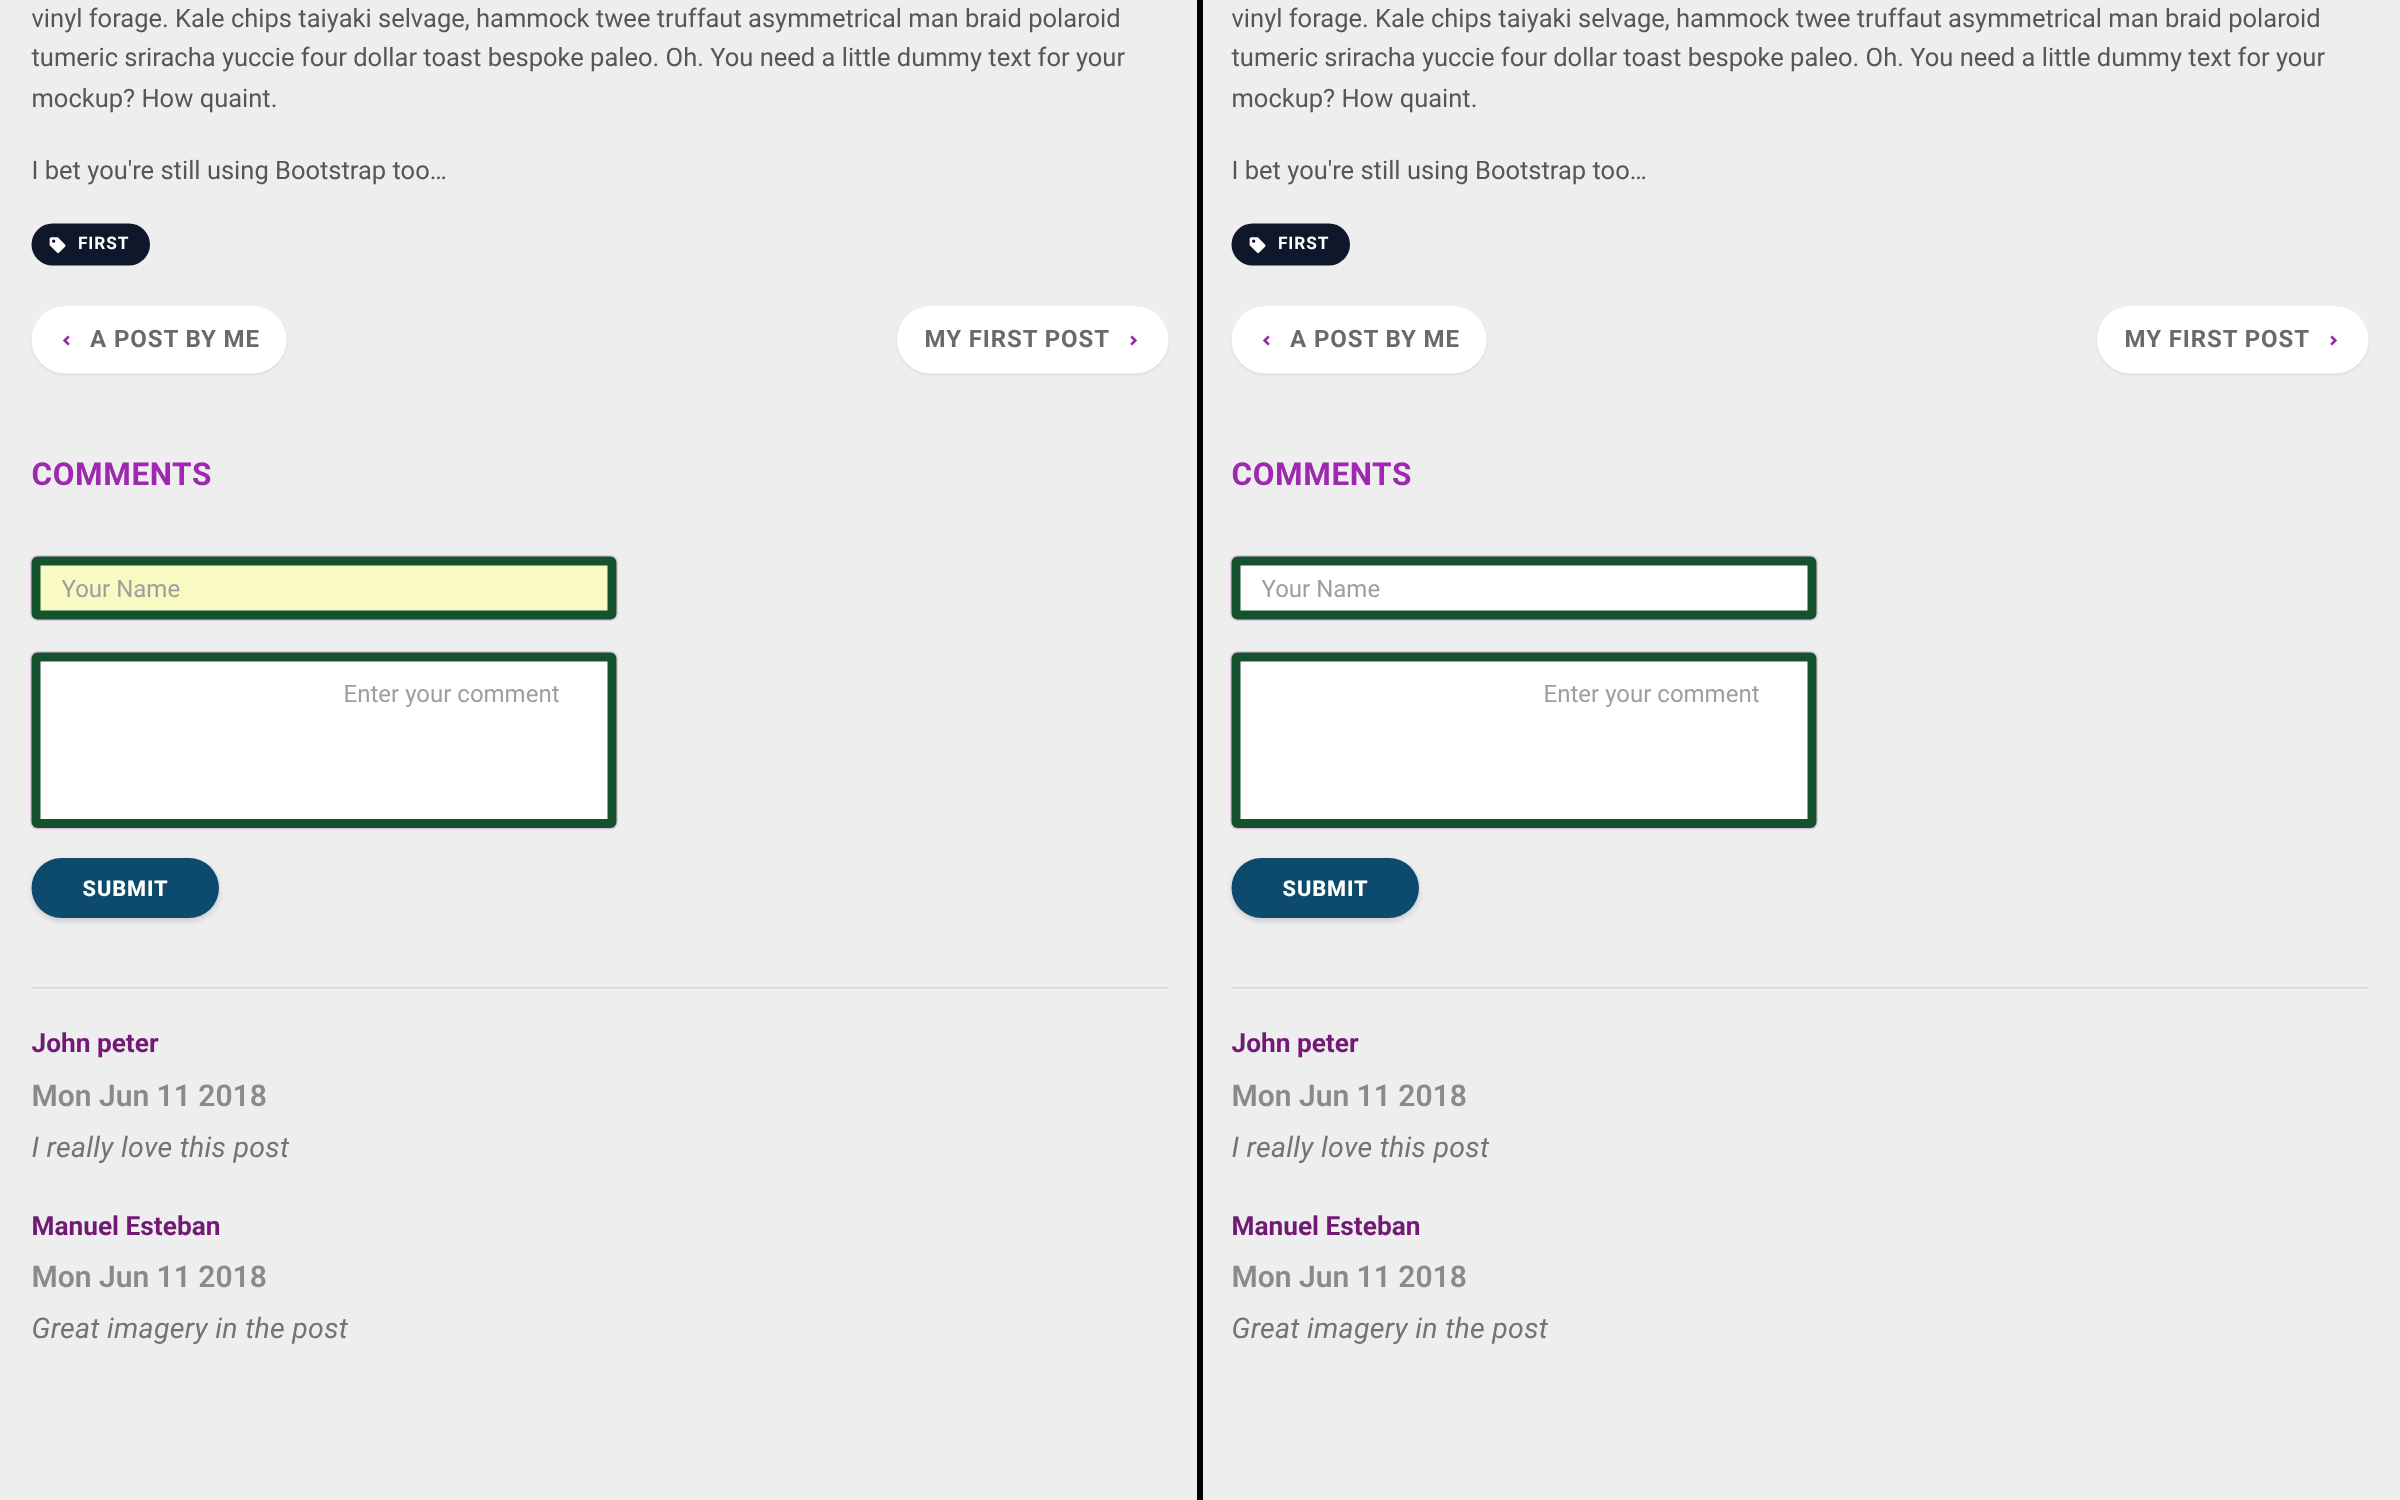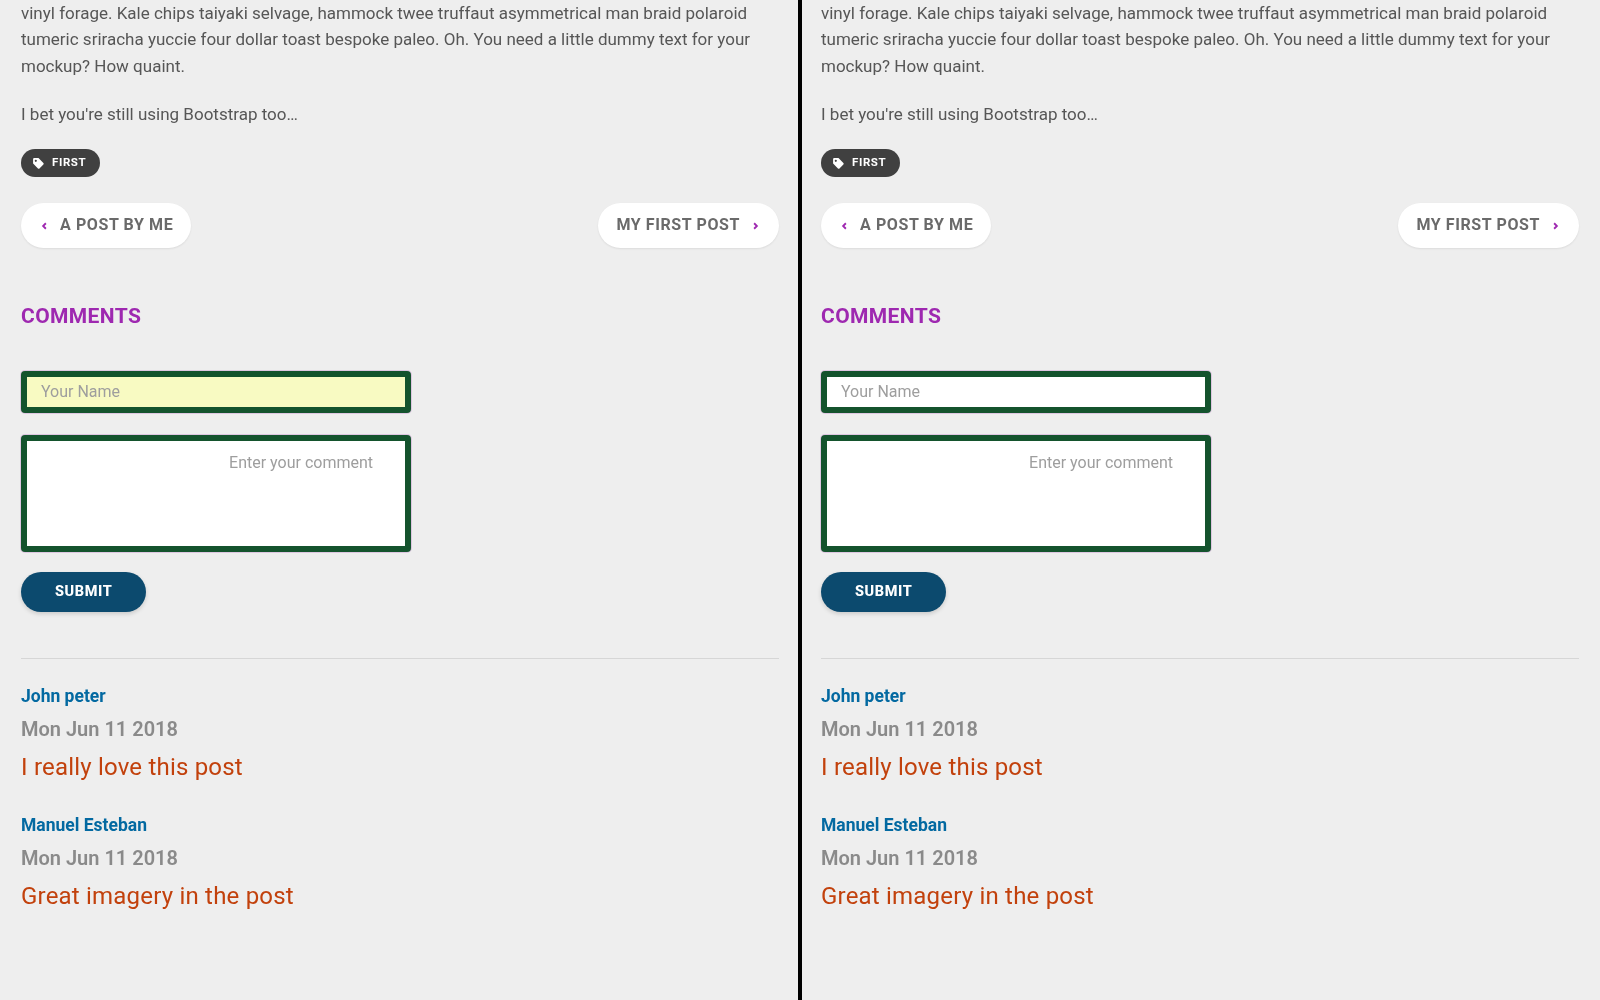--- a/index.html
+++ b/index.html
@@ -2,39 +2,39 @@
 <html><head>
 <meta charset="utf-8">
 <style>
   *{box-sizing:border-box;margin:0;padding:0;font-family:-apple-system,BlinkMacSystemFont,"Segoe UI",Roboto,Arial,sans-serif;}
   body{background:#eeeeee;color:#565656;font-size:17px;line-height:1.55;}
   .wrap{display:flex;width:1600px;height:1000px;border-radius:15px;}
   .col{width:800px;position:relative;padding:0 21px 40px 21px;}
   .divider{position:absolute;top:0;right:-2px;width:4px;height:1000px;background:#000;}
   .body-text p{margin-bottom:22px;}
   .tag-row{margin:8px 0 26px 0;}
-  .tag{display:inline-flex;align-items:center;background:#404040;color:#fff;border-radius:999px;padding:5px 14px 5px 11px;font-size:11.5px;font-weight:700;letter-spacing:.6px;}
+  .tag{display:inline-flex;align-items:center;background:#0f172a;color:#fff;border-radius:999px;padding:5px 14px 5px 11px;font-size:11.5px;font-weight:700;letter-spacing:.6px;}
   .tag svg{margin-right:7px;}
   .pager{display:flex;justify-content:space-between;margin-bottom:52px;}
   .plink{display:inline-flex;align-items:center;background:#fff;border-radius:999px;padding:10px 18px;font-size:16px;font-weight:700;letter-spacing:.6px;color:#6a6a6a;box-shadow:0 1px 2px rgba(0,0,0,.08);cursor:pointer;}
   .plink svg{stroke:#9e28b0;}
   .plink.prev svg{margin-right:10px;}
   .plink.next svg{margin-left:10px;}
   h2.comments{color:#9e28b0;font-size:21px;font-weight:700;letter-spacing:.4px;margin-bottom:38px;}
   .field{width:390px;border:6px solid #14532d;border-radius:4px;box-shadow:0 0 0 1px rgba(158,40,176,.2);background:#fff;font-size:16px;font-family:inherit;color:#565656;outline:none;}
   .field::placeholder{color:#9e9e9e;}
   input.field{height:42px;padding:0 14px;margin-bottom:22px;}
   input.field.hl{background:#f8fac2;}
   textarea.field{height:117px;padding:12px 32px;resize:none;margin-bottom:20px;display:block;text-align:right;}
   .submit{background:#0c4a6e;color:#fff;border:none;border-radius:999px;height:40px;padding:0 34px;font-size:14.5px;font-weight:800;letter-spacing:.6px;cursor:pointer;box-shadow:0 2px 4px rgba(0,0,0,.15);}
   hr.sep{border:none;border-top:1px solid #d6d6d6;margin:46px 0 24px 0;}
   .comment{margin-bottom:26px;}
-  .comment .name{color:#0369a1;font-weight:700;font-size:17.5px;margin-bottom:4px;}
+  .comment .name{color:#701a75;font-weight:700;font-size:17.5px;margin-bottom:4px;}
   .comment .date{color:#8a8a8a;font-size:20px;font-weight:600;margin-bottom:4px;}
-  .comment .text{color:#c2410c;font-size:24px;letter-spacing:.2px;}
+  .comment .text{color:#737373;font-size:19px;letter-spacing:.2px;font-style:italic;}
 </style>
 </head>
 <body>
 
 <div class="wrap">
 
   <div class="col">
     <div class="divider"></div>
     <div class="body-text">
       <p>vinyl forage. Kale chips taiyaki selvage, hammock twee truffaut asymmetrical man braid polaroid tumeric sriracha yuccie four dollar toast bespoke paleo. Oh. You need a little dummy text for your mockup? How quaint.</p>

